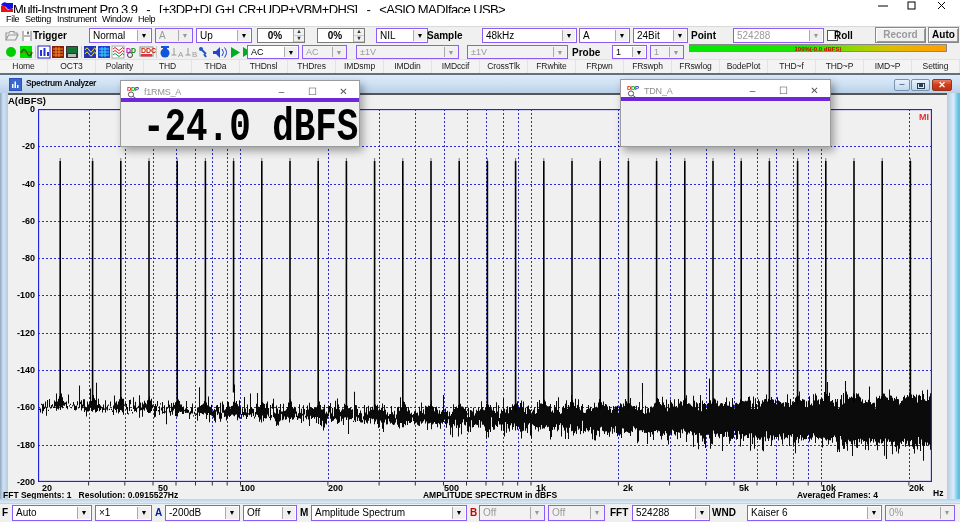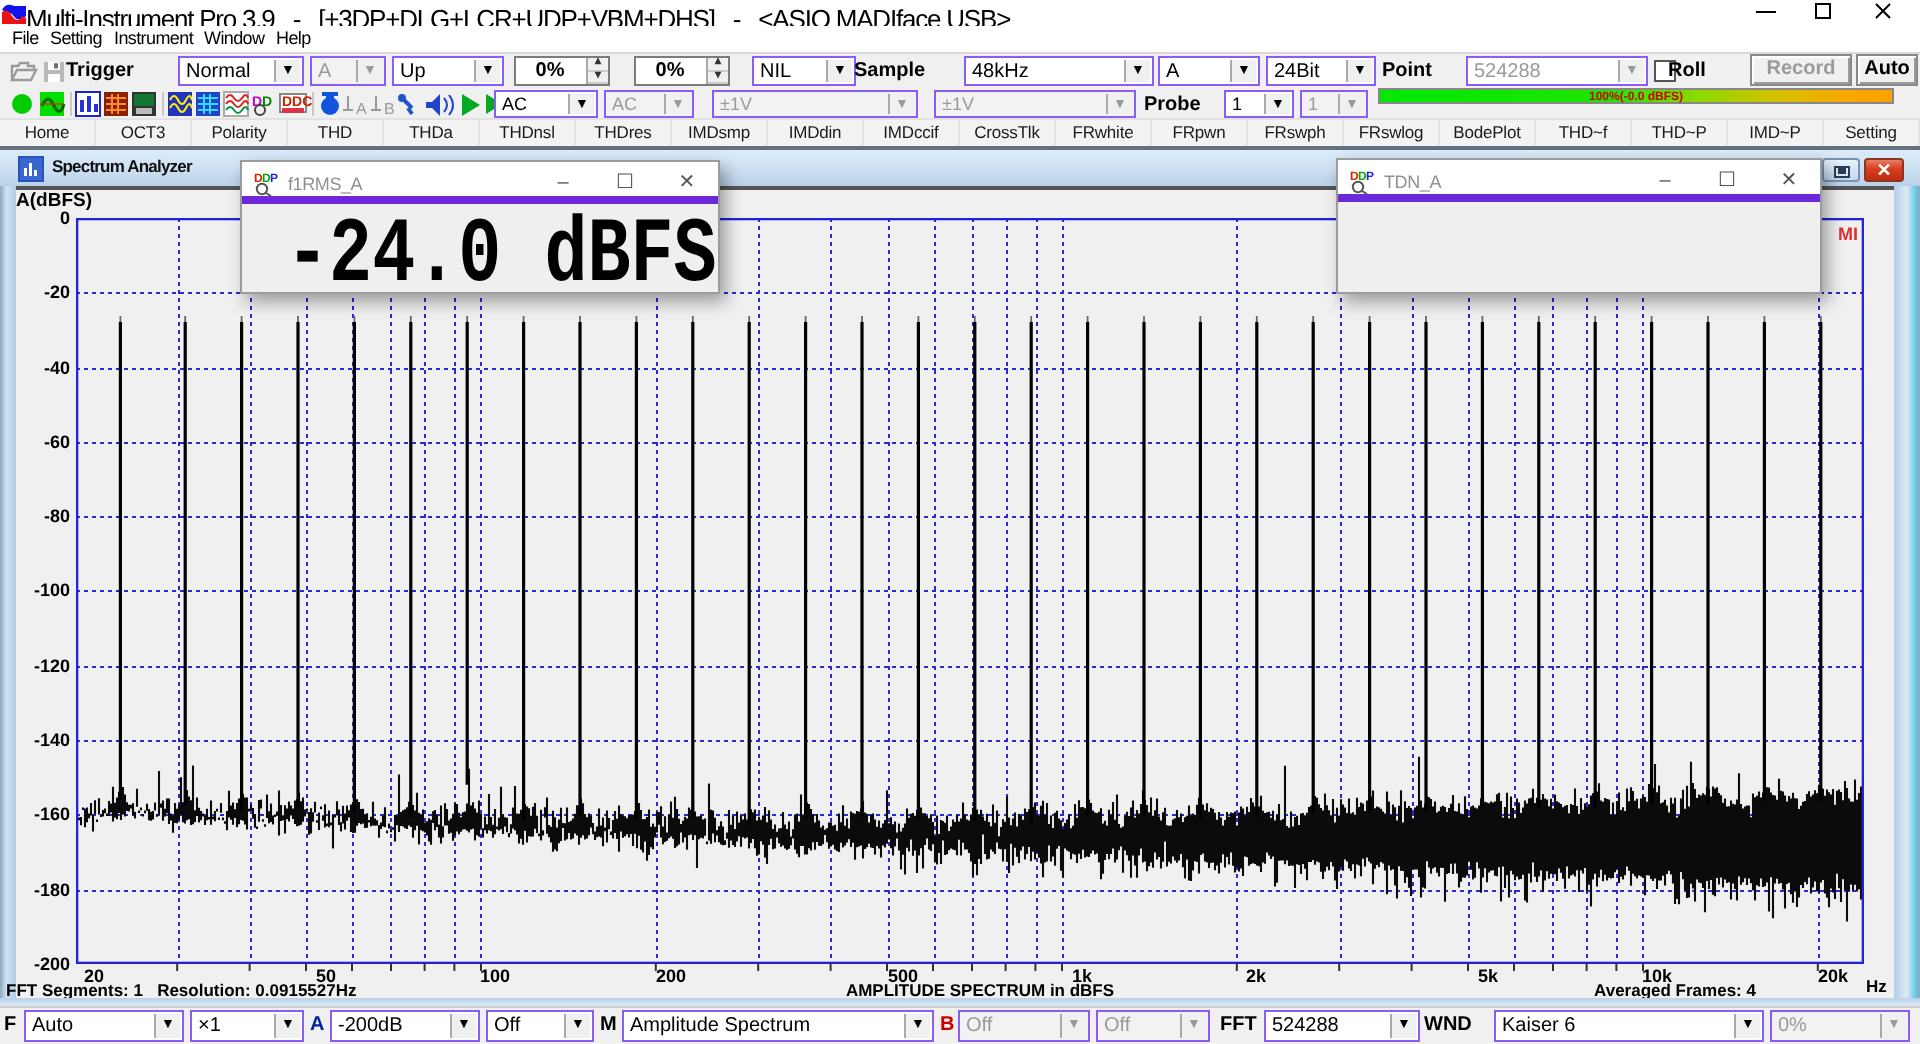--- a/index.html
+++ b/index.html
@@ -401,21 +401,21 @@
       <div class="fwb">
         <i>–</i>
         <i>☐</i>
         <i>✕</i>
       </div>
     </div>
 <div class="fwc">
       <div class="big" style="left:22px;top:0px;width:220px;transform:scaleX(0.78)">-24.0 dBFS</div>
     </div>
   </div>
-<div class="fw" style="left:668px;top:79px;width:243px;height:68px">
+<div class="fw" style="left:620px;top:79px;width:211px;height:68px">
 <div class="fwt">
       <svg width="13" height="13" style="margin:4px 2px 0 6px">
         <text x="0" y="6" font-size="6" font-weight="bold" fill="#dd2200">D</text>
         <text x="4" y="6" font-size="6" font-weight="bold" fill="#00aa00">D</text>
         <text x="8" y="6" font-size="6" font-weight="bold" fill="#2222dd">P</text>
         <circle cx="4" cy="9.5" r="2.6" fill="none" stroke="#555"></circle>
         <line x1="6" y1="11.5" x2="8.5" y2="13" stroke="#555"></line>
       </svg>
       <span>TDN_A</span>
       <div class="fwb">

